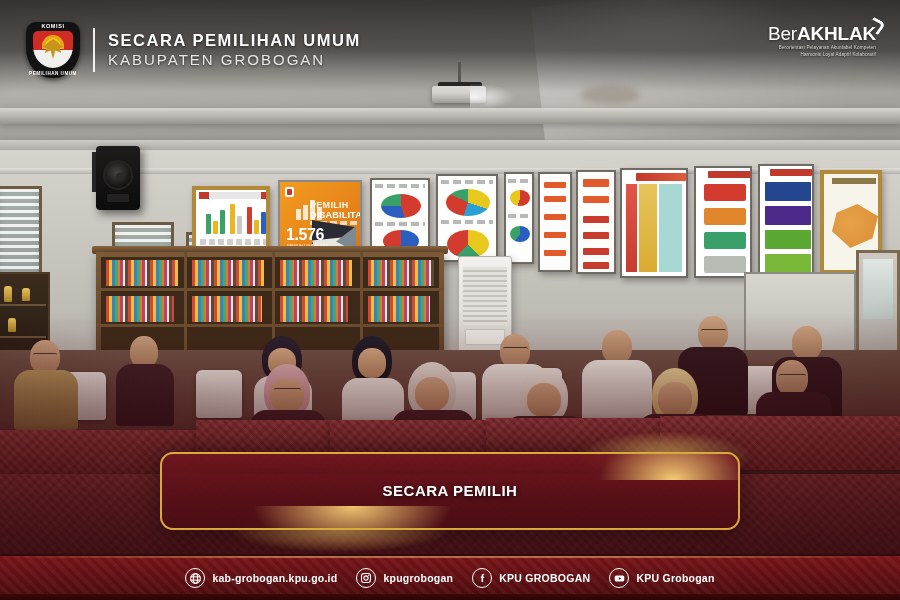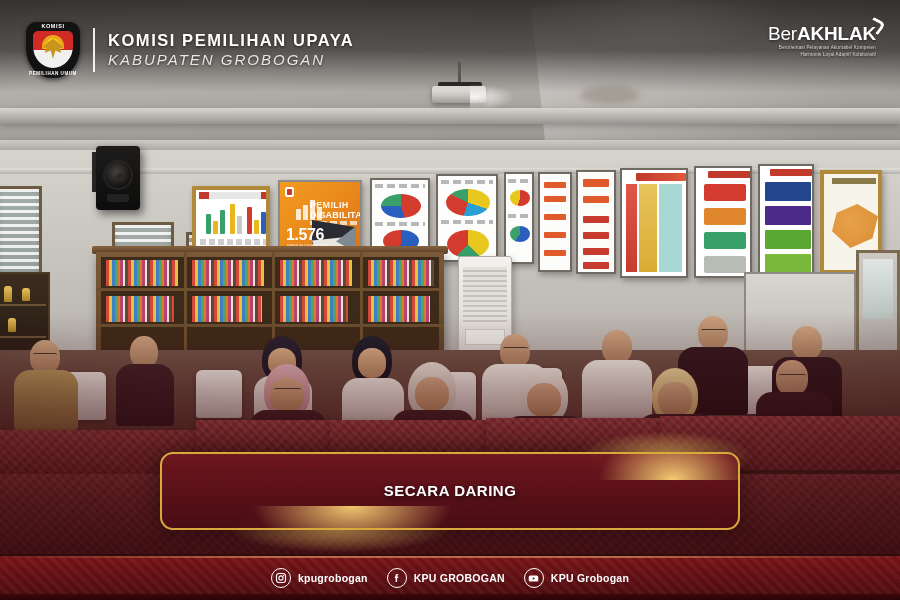--- a/index.html
+++ b/index.html
@@ -260,21 +260,21 @@
     clip-path:polygon(50% 0,74% 16%,100% 40%,82% 46%,92% 70%,62% 58%,50% 100%,38% 58%,8% 70%,18% 46%,0 40%,26% 16%); }
   .kpu-txt-top { position:absolute; left:0; right:0; top:1px; text-align:center;
     font-size:5.5px; font-weight:700; color:#fff; letter-spacing:.6px; }
   .kpu-txt-bot { position:absolute; left:0; right:0; bottom:2px; text-align:center;
     font-size:4.6px; font-weight:700; color:#fff; letter-spacing:.5px; }
   .hdr-div { width:2px; height:44px; background:rgba(255,255,255,.9); }
   .hdr-titles { display:flex; flex-direction:column; justify-content:center; }
   .hdr-t1 { font-size:16.5px; font-weight:700; color:#ffffff; letter-spacing:1.55px;
     line-height:1.18; text-shadow:0 1px 3px rgba(0,0,0,.6); }
   .hdr-t2 { font-size:15px; font-weight:400; color:#e9e7e4; letter-spacing:2.0px;
-    line-height:1.2; text-shadow:0 1px 3px rgba(0,0,0,.6);font-style:italic; }
+    line-height:1.2; text-shadow:0 1px 3px rgba(0,0,0,.6); }
 
   .hdr-right { position:absolute; right:24px; top:24px; display:flex; align-items:flex-end; gap:28px; }
   .berakhlak { position:relative; text-align:right; }
   .ber-main { font-size:19px; font-weight:700; color:#fff; letter-spacing:-.2px;
     text-shadow:0 1px 3px rgba(0,0,0,.55); line-height:1; }
   .ber-main .light { font-weight:400; }
   .ber-swoosh { position:absolute; right:-7px; top:-5px; width:14px; height:14px;
     border-top:3px solid #fff; border-right:3px solid #fff; transform:rotate(28deg) skewX(-8deg);
     border-radius:0 6px 0 0; }
   .ber-sub { font-size:4.6px; color:#d8d5d1; letter-spacing:.15px; line-height:1.42;
@@ -586,21 +586,21 @@
         <div class="kpu-shield"></div>
         <div class="kpu-txt-top">KOMISI</div>
         <div class="kpu-inner">
           <div class="kpu-sun"></div>
           <div class="kpu-garuda"></div>
         </div>
         <div class="kpu-txt-bot">PEMILIHAN UMUM</div>
       </div>
       <div class="hdr-div"></div>
       <div class="hdr-titles">
-        <div class="hdr-t1">KOMISI PEMILIHAN UPAYA</div>
+        <div class="hdr-t1">SECARA PEMILIHAN UMUM</div>
         <div class="hdr-t2">KABUPATEN GROBOGAN</div>
       </div>
     </div>
 
     <div class="hdr-right">
       <div class="berakhlak">
         <div class="ber-main"><span class="light">Ber</span><span>AKHLAK</span><span class="ber-swoosh"></span></div>
         <div class="ber-sub">
           <div>Berorientasi Pelayanan Akuntabel Kompeten</div>
           <div>Harmonis Loyal Adaptif Kolaboratif</div>
@@ -608,26 +608,37 @@
       </div>
     </div>
   </div>
 
   <div class="edge-glow eg-tr"></div>
   <div class="edge-glow eg-bl"></div>
   <div class="banner">
     <div class="banner-glow-tr"></div>
     <div class="banner-glow-bl"></div>
     <div class="banner-txt">
-      <span class="banner-line">SECARA DARING</span>
+      <span class="banner-line">SECARA PEMILIH</span>
     </div>
   </div>
 
   <div class="footer">
 
+    <div class="fitem">
+      <span class="ficon">
+        <svg width="13" height="13" viewBox="0 0 24 24" fill="none" stroke="#fff" stroke-width="2">
+          <circle cx="12" cy="12" r="9"></circle>
+            <ellipse cx="12" cy="12" rx="4" ry="9"></ellipse>
+          <line x1="3" y1="9" x2="21" y2="9"></line>
+            <line x1="3" y1="15" x2="21" y2="15"></line>
+        </svg>
+      </span>
+      <span class="flabel">kab-grobogan.kpu.go.id</span>
+    </div>
 
     <div class="fitem">
       <span class="ficon">
         <svg width="12" height="12" viewBox="0 0 24 24" fill="none" stroke="#fff" stroke-width="2.2">
           <rect x="3" y="3" width="18" height="18" rx="5"></rect>
             <circle cx="12" cy="12" r="4.2"></circle>
           <circle cx="17.2" cy="6.8" r="1.1" fill="#fff" stroke="none"></circle>
         </svg>
       </span>
       <span class="flabel">kpugrobogan</span>

